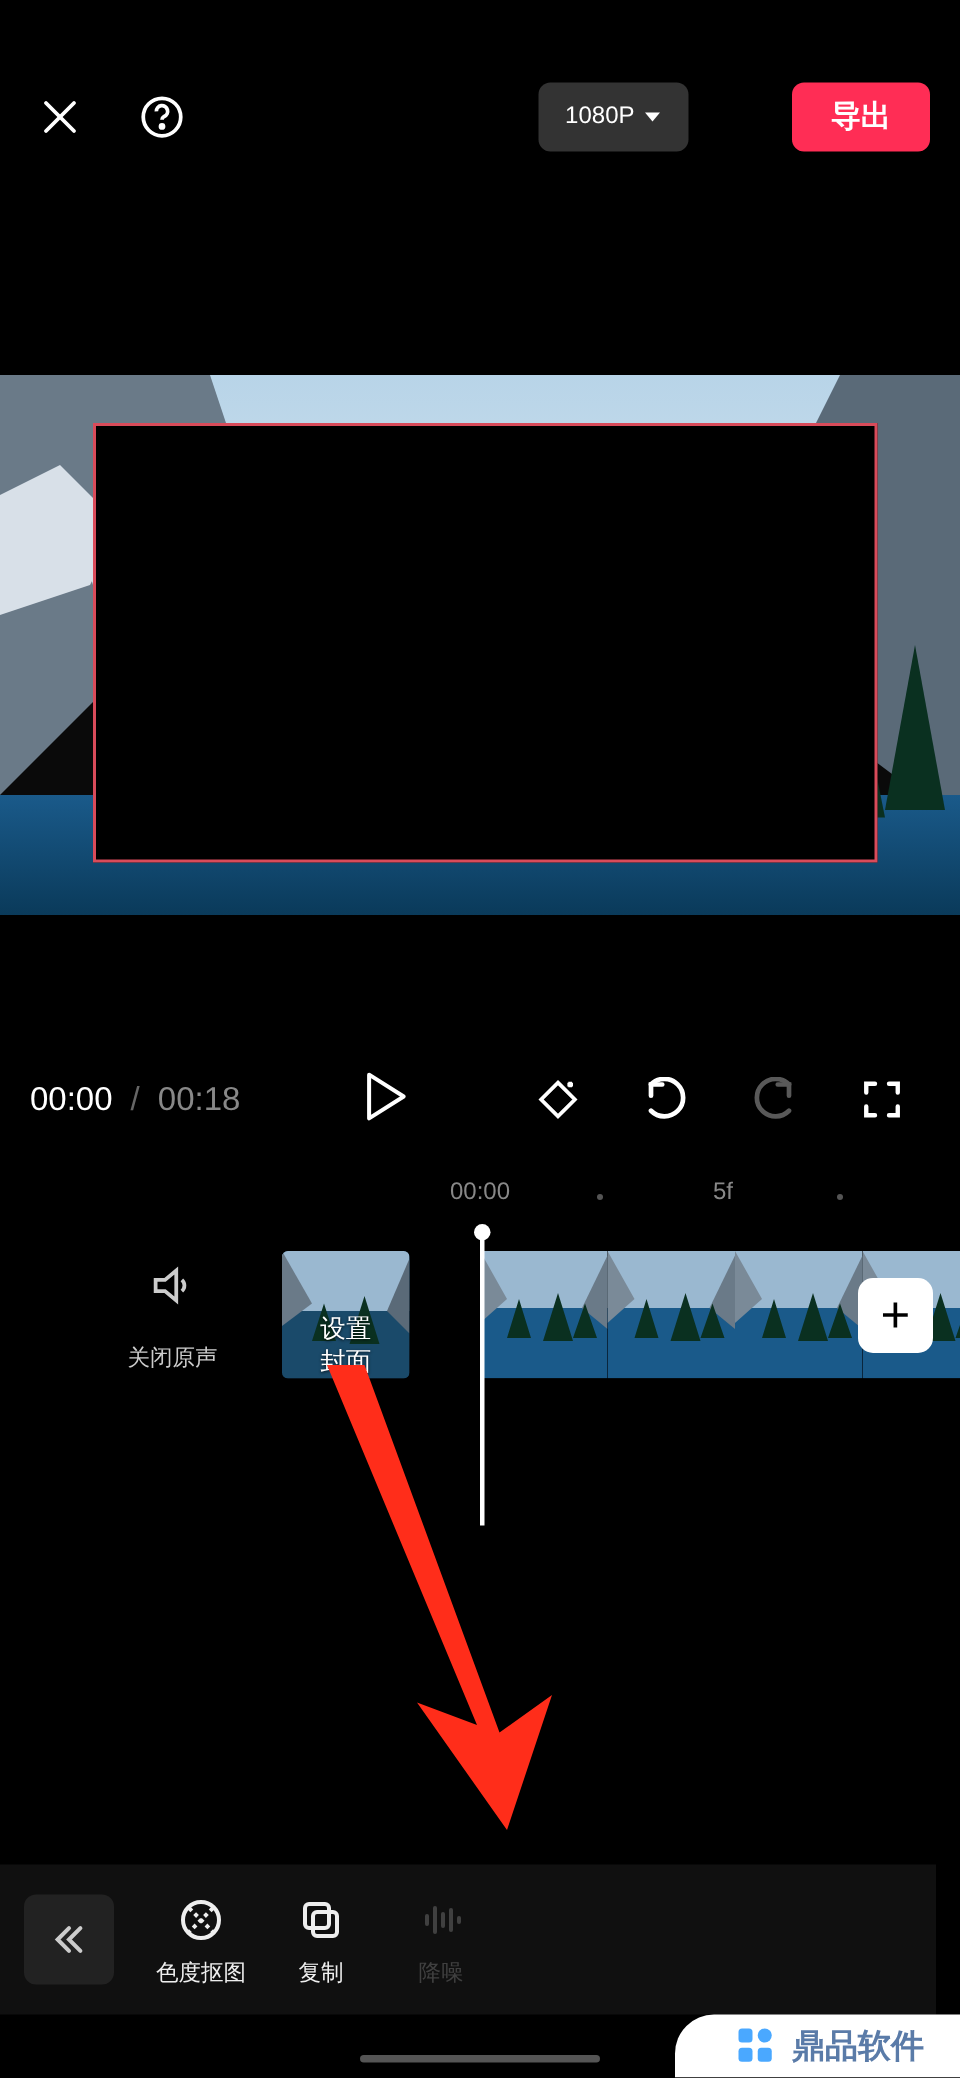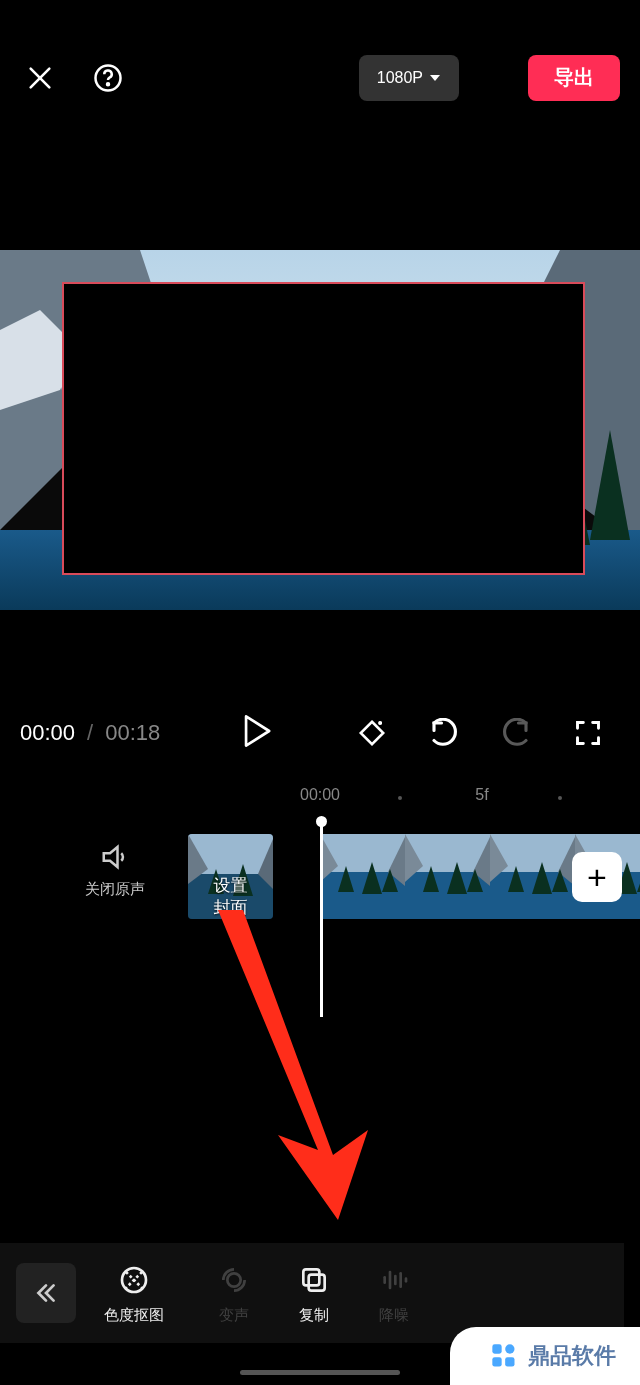--- a/index.html
+++ b/index.html
@@ -40,21 +40,21 @@
   .ctrl-icon { width: 36px; height: 36px; display:flex; align-items:center; justify-content:center; margin: 0 14px; cursor:pointer; }
   .ctrl-icon.disabled { opacity: 0.35; }
   
   .ruler {
     position: relative; height: 34px; margin-top: 10px; font-size: 16px; color: #888;
   }
   .ruler span { position: absolute; top: 8px; transform: translateX(-50%); }
   .ruler .dot { width:4px; height:4px; background:#555; border-radius:50%; position:absolute; top:18px; transform:translateX(-50%); }
   
   .timeline-area { position: relative; height: 190px; margin-top: 10px; }
-  .mute-box { position: absolute; left: 85px; top: 20px; display:flex; flex-direction:column; align-items:center; gap:8px; cursor:pointer; }
+  .mute-box { position: absolute; left: 85px; top: 20px; display:flex; flex-direction:column; align-items:center; gap:24px; cursor:pointer; }
   .mute-box .lbl { font-size: 15px; color: #ccc; }
   .cover-box {
     position: absolute; left: 188px; top: 12px; width: 85px; height: 85px;
     display:flex; align-items:flex-end; justify-content:center; border-radius:4px; overflow:hidden; cursor:pointer;
     background: linear-gradient(180deg,#2a5578 0%,#1a3a50 45%,#0d2030 100%);
   }
   .cover-box .txt { font-size: 17px; color:#fff; text-align:center; line-height:1.3; text-shadow:0 1px 2px rgba(0,0,0,0.8); z-index:2; }
   .clip-track {
     position: absolute; left: 320px; right: 0; top: 12px; height: 85px;
     display:flex; overflow:hidden;
@@ -94,21 +94,21 @@
   .tool-item.dim { opacity: 0.4; }
   .tool-item .ticon { width:36px; height:36px; display:flex; align-items:center; justify-content:center; }
   .tool-item .tlbl { font-size:15px; color:#eee; }
   .tool-item.dim .tlbl { color:#888; }
   
   .home-ind {
     position:absolute; bottom:10px; left:50%; transform:translateX(-50%);
     width:160px; height:5px; background:#555; border-radius:3px;
   }
   .watermark {
-    position:absolute; bottom:0; right:0; height:58px; padding: 0 24px 0 40px;
+    position:absolute; bottom:0; right:0; height:42px; padding: 0 24px 0 40px;
     background:#fff; border-top-left-radius: 26px;
     display:flex; align-items:center; gap:10px; z-index:30;
   }
   .watermark .wtxt { color:#5a7ba8; font-size:22px; font-weight:600; }
 </style>
 </head>
 <body>
 
 <div class="header">
   <div class="icon-btn">
@@ -279,29 +279,20 @@
   </div>
   <div class="tool-item">
     <div class="ticon">
         <svg width="32" height="32" viewBox="0 0 24 24" fill="none" stroke="#eee" stroke-width="2">
           <circle cx="12" cy="12" r="9"></circle>
           <path d="M6 6 L18 18 M18 6 L6 18" stroke-dasharray="2 2"></path>
         </svg>
       </div>
     <span class="tlbl">色度抠图</span>
   </div>
-  <div class="tool-item dim">
-    <div class="ticon">
-        <svg width="32" height="32" viewBox="0 0 24 24" fill="none" stroke="#888" stroke-width="2">
-          <circle cx="12" cy="12" r="5"></circle>
-          <path d="M4 12 A8 8 0 0 1 12 4 M20 12 A8 8 0 0 1 12 20"></path>
-        </svg>
-      </div>
-    <span class="tlbl">变声</span>
-  </div>
   <div class="tool-item" style="flex-basis:60px">
     <div class="ticon">
         <svg width="32" height="32" viewBox="0 0 24 24" fill="none" stroke="#eee" stroke-width="2">
           <rect x="4" y="4" width="12" height="12" rx="2"></rect>
           <rect x="8" y="8" width="12" height="12" rx="2"></rect>
         </svg>
       </div>
     <span class="tlbl">复制</span>
   </div>
   <div class="tool-item dim">

